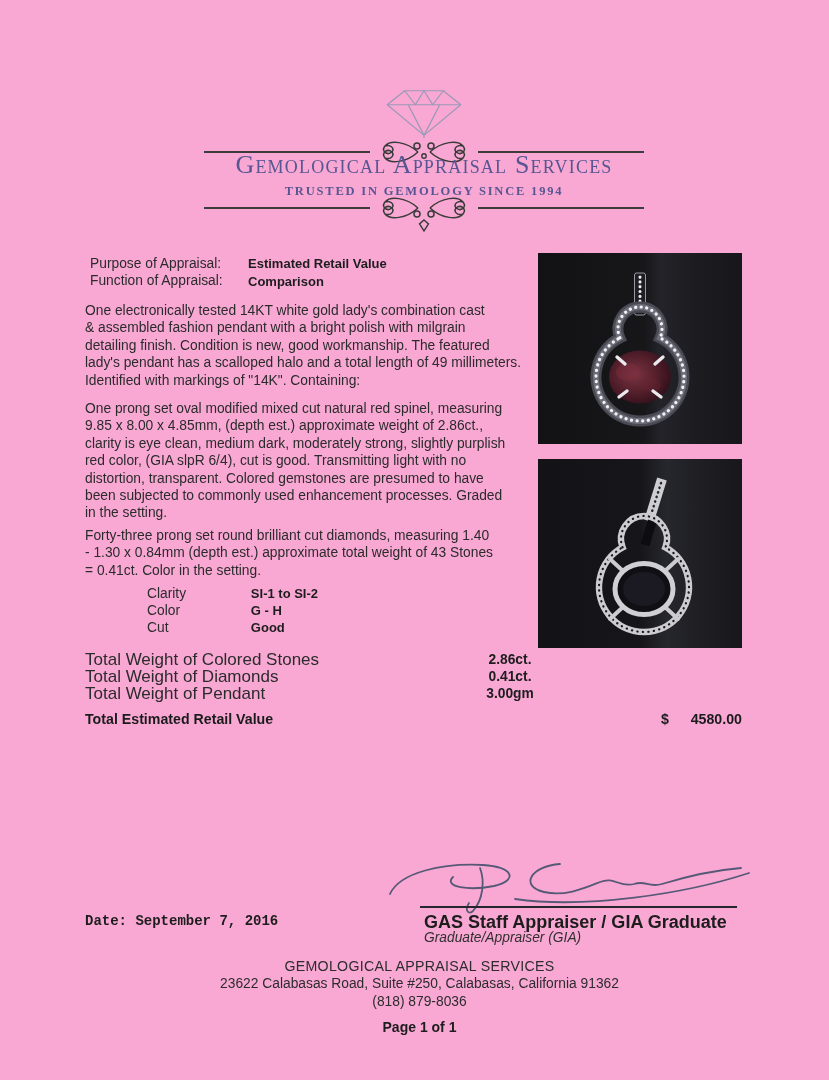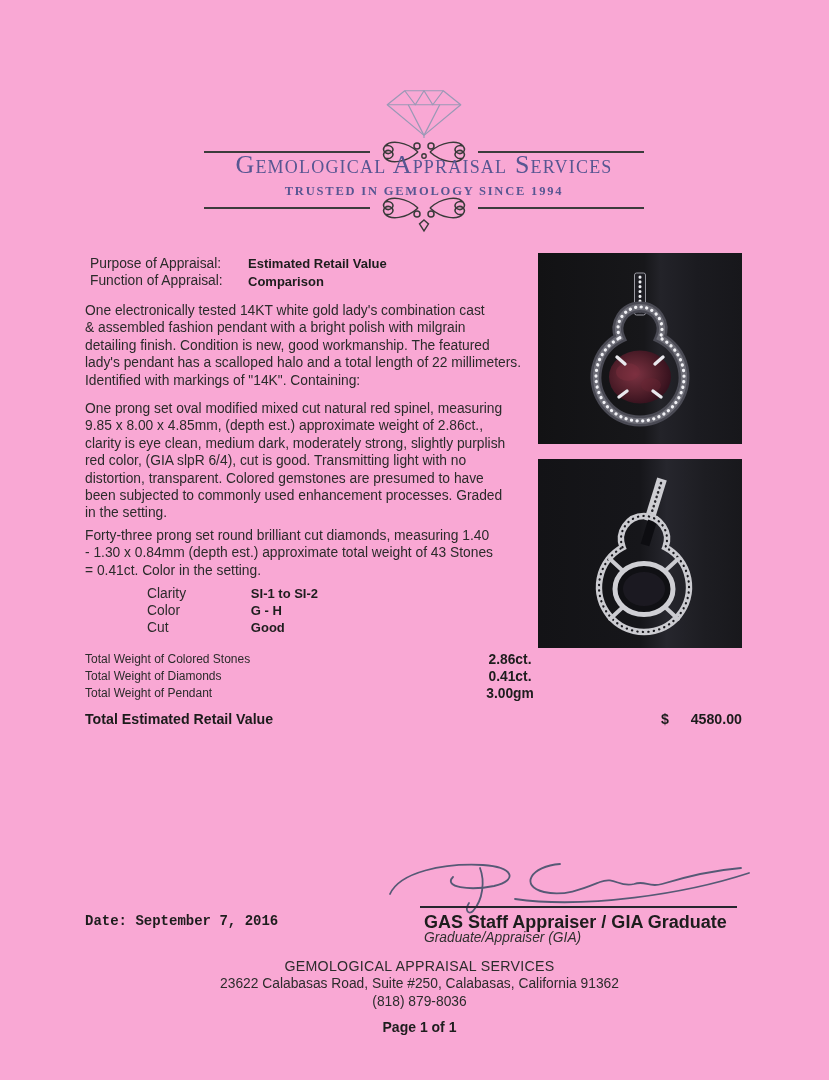--- a/index.html
+++ b/index.html
@@ -19,21 +19,21 @@
     font-family:"Liberation Serif", serif;
     font-size:12.5px;letter-spacing:1.8px;color:#575692;font-weight:600;
   }
   
   .lbl{font-size:13.8px;}
   .val-b{font-size:13px;font-weight:bold;color:#1d1d1d;}
   .para{font-size:13.8px;line-height:17.4px;}
   .para .line{white-space:nowrap;}
   .grade-row{font-size:13.8px;line-height:16.8px;}
   .grade-row .g-label{display:inline-block;width:100px;margin-left:34px;}
-  .tot-label{font-size:12px;line-height:17.2px;}
+  .tot-label{font-size:17px;line-height:17.2px;}
   .tot-value{font-size:13.8px;font-weight:bold;line-height:17.2px;text-align:center;color:#1d1d1d;}
   .retail-label{font-size:14.2px;font-weight:bold;color:#1b1b1b;}
   .retail-amount{display:flex;justify-content:space-between;font-size:14.2px;font-weight:bold;color:#1b1b1b;}
   
   .photo{box-shadow:0 0 0 1px #2a2a2e inset;}
   .photo svg{display:block;}
   
   .sig-line{background:#26262e;height:2px;}
   .date-line{font-size:14px;font-weight:bold;color:#1d1d1d;}
   .signer-title{font-size:18px;font-weight:bold;color:#1d1d1d;text-align:right;}
@@ -89,21 +89,21 @@
 
   <div class="abs lbl" style="left:90px;top:256px;">Purpose of Appraisal:</div>
   <div class="abs val-b" style="left:248px;top:256px;">Estimated Retail Value</div>
   <div class="abs lbl" style="left:90px;top:273px;">Function of Appraisal:</div>
   <div class="abs val-b" style="left:248px;top:274px;">Comparison</div>
 
   <div class="abs para" style="left:85px;top:302px;">
     <div class="line">One electronically tested 14KT white gold lady's combination cast</div>
     <div class="line">&amp; assembled fashion pendant with a bright polish with milgrain</div>
     <div class="line">detailing finish. Condition is new, good workmanship. The featured</div>
-    <div class="line">lady's pendant has a scalloped halo and a total length of 22 millimeters.</div>
+    <div class="line">lady's pendant has a scalloped halo and a total length of 49 millimeters.</div>
     <div class="line">Identified with markings of "14K".  Containing:</div>
   </div>
 
   <div class="abs para" style="left:85px;top:400px;">
     <div class="line">One prong set oval modified mixed cut natural red spinel, measuring</div>
     <div class="line">9.85 x 8.00 x 4.85mm, (depth est.) approximate weight of 2.86ct.,</div>
     <div class="line">clarity is eye clean, medium dark, moderately strong, slightly purplish</div>
     <div class="line">red color, (GIA slpR 6/4), cut is good. Transmitting light with no</div>
     <div class="line">distortion, transparent. Colored gemstones are presumed to have</div>
     <div class="line">been subjected to commonly used enhancement processes. Graded</div>

